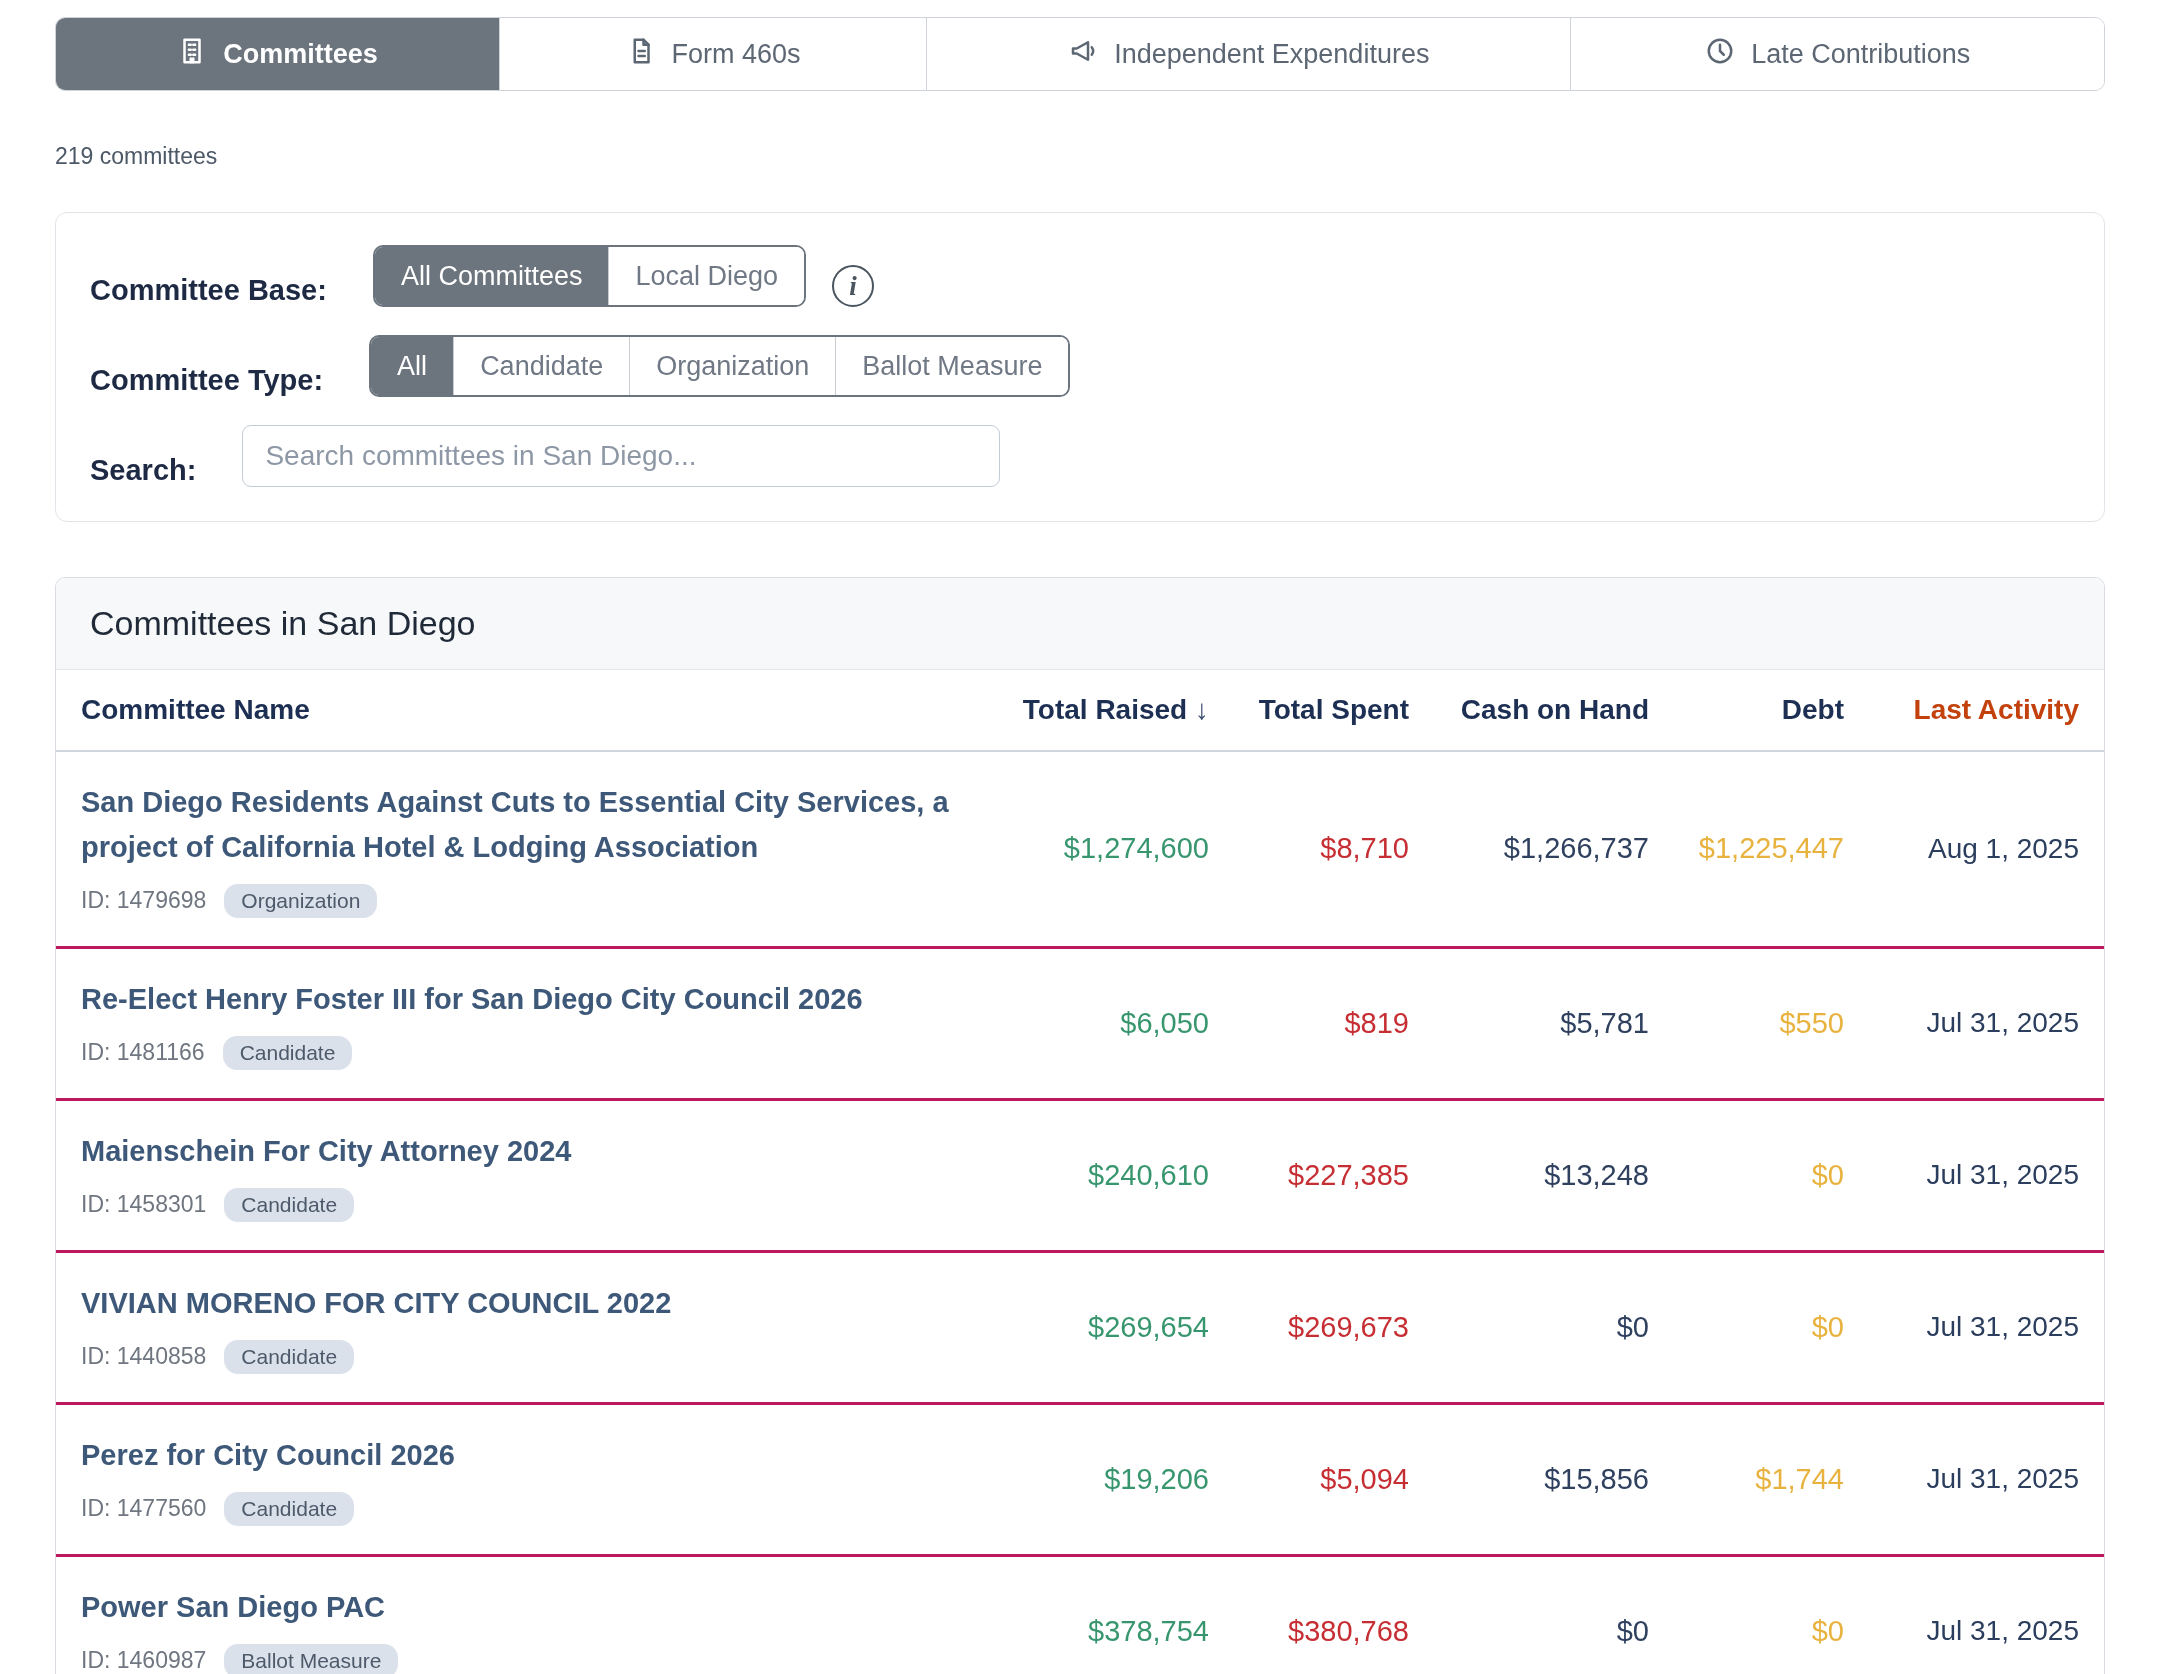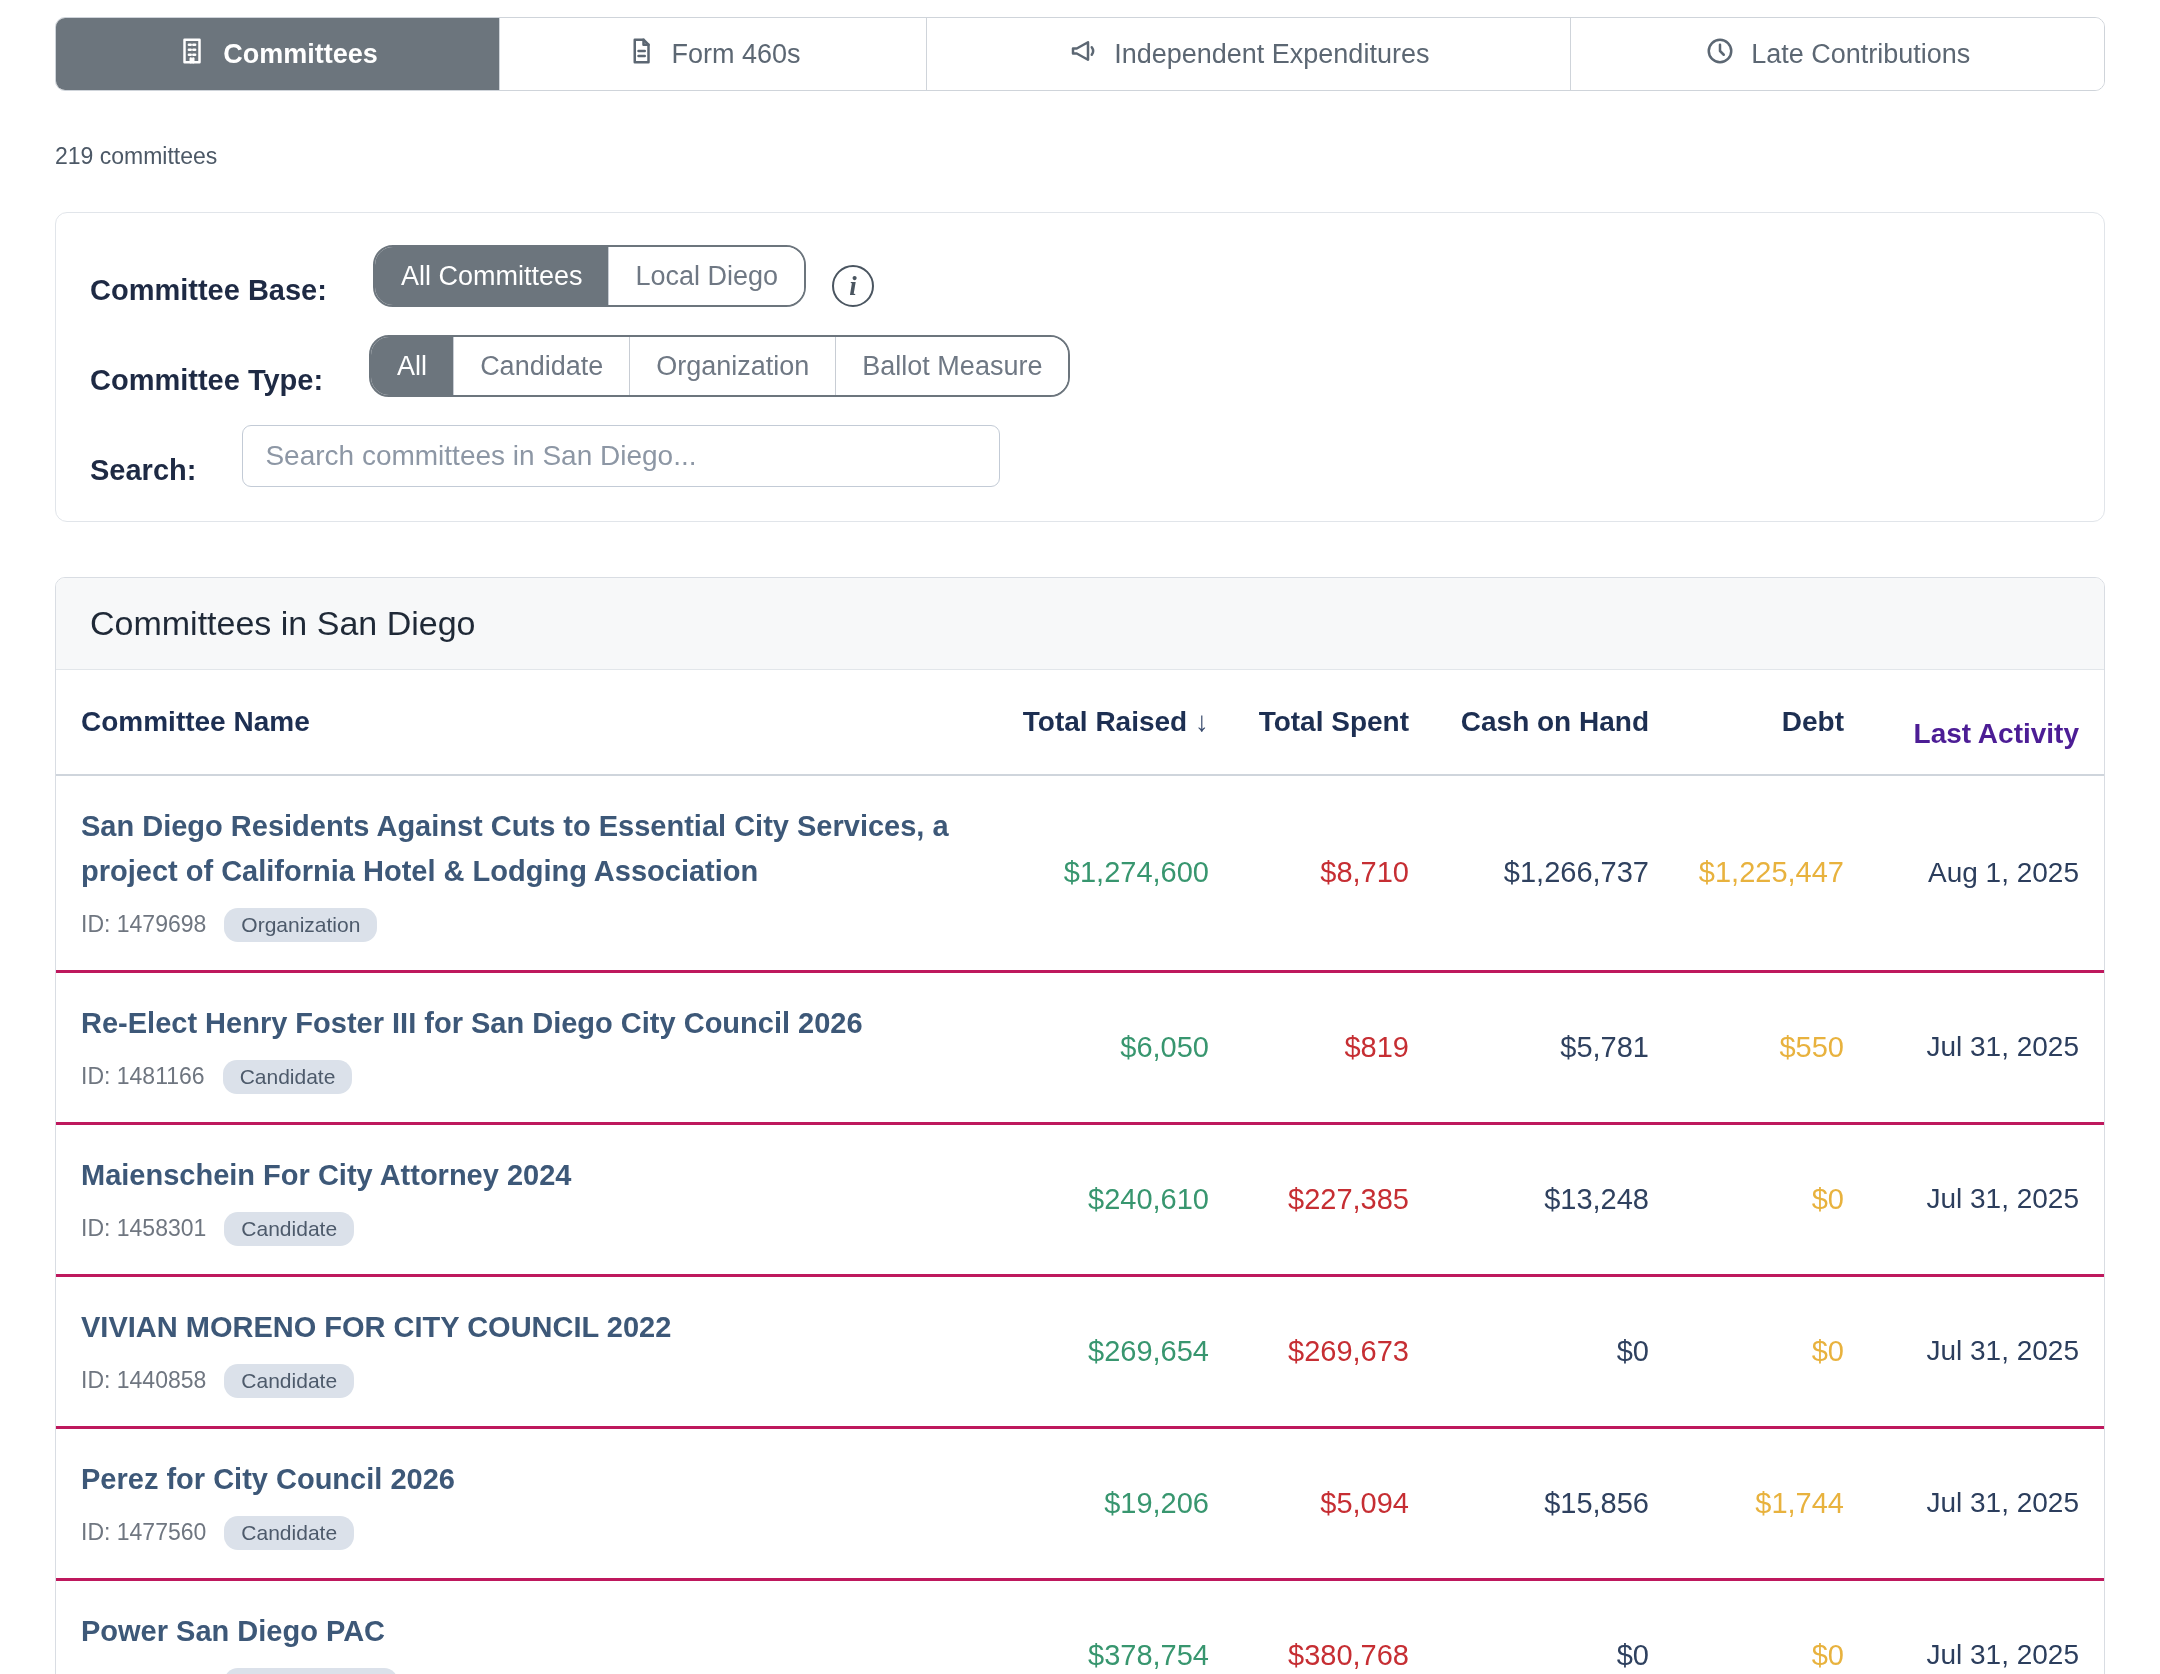--- a/index.html
+++ b/index.html
@@ -24,21 +24,21 @@
 
   
   .count-line { margin-top:52px; font-size:23px; color:#4c5866; }
 
   
   .filter-card { margin-top:42px; width:2050px; border:1px solid #e1e5ea;
     border-radius:12px; padding:32px 34px 34px 34px; }
   .filter-row { display:flex; align-items:flex-end; margin-top:28px; }
   .filter-row:first-child { margin-top:0; }
   .filter-label { font-size:29px; font-weight:bold; color:#1e2a44; margin-right:46px; }
-  .seg-group { display:inline-flex; border:2px solid #6c757d; border-radius:20px;
+  .seg-group { display:inline-flex; border:2px solid #6c757d; border-radius:10px;
     overflow:hidden; background:#fff; }
   .seg { display:flex; align-items:center; height:58px; padding:0 26px;
     font-size:27px; color:#6f7884; background:#fff; border-left:1px solid #c8cdd4;
     cursor:pointer; white-space:nowrap; }
   .seg:first-child { border-left:none; }
   .seg.active { background:#6c757d; color:#fff; }
   .info-icon { width:42px; height:42px; margin-left:26px; border:2.5px solid #4a5560;
     border-radius:50%; display:flex; align-items:center; justify-content:center;
     font-family:"Liberation Serif","DejaVu Serif",serif; font-style:italic;
     font-weight:bold; font-size:27px; color:#4a5560; cursor:pointer; }
@@ -51,21 +51,21 @@
   .table-card { margin-top:55px; width:2050px; border:1px solid #d9dde3;
     border-radius:10px; overflow:hidden; }
   .table-title { background:#f7f8f9; border-bottom:1px solid #e2e6ea;
     padding:26px 34px; font-size:34px; color:#1f2937; }
   .grid-row { display:grid;
     grid-template-columns:1fr 230px 200px 240px 195px 235px;
     align-items:center; padding:0 25px; }
   .thead { border-bottom:2px solid #cfd5dc; padding-top:24px; padding-bottom:24px; }
   .th { font-size:28px; font-weight:bold; color:#1d2f52; }
   .th.num { text-align:right; white-space:nowrap; }
-  .th-last { color:#4c1d95; font-weight:900;margin-top:24px; }
+  .th-last { color:#c2410c; font-weight:900; }
   .sort-arrow { font-weight:normal; color:#3a4c6e; }
 
   .row { border-bottom:3px solid #be185d; padding-top:28px; padding-bottom:28px; }
   .row:last-child { border-bottom:none; }
   .cname { font-size:29px; font-weight:bold; color:#3d5878; line-height:1.55;
     padding-right:30px; cursor:pointer; }
   .meta { margin-top:14px; display:flex; align-items:center; gap:18px; }
   .cid { font-size:23px; color:#6f7680; }
   .badge { font-size:21px; color:#4d5a6b; background:#dbe1ea; border-radius:14px;
     padding:5px 17px; white-space:nowrap; }

